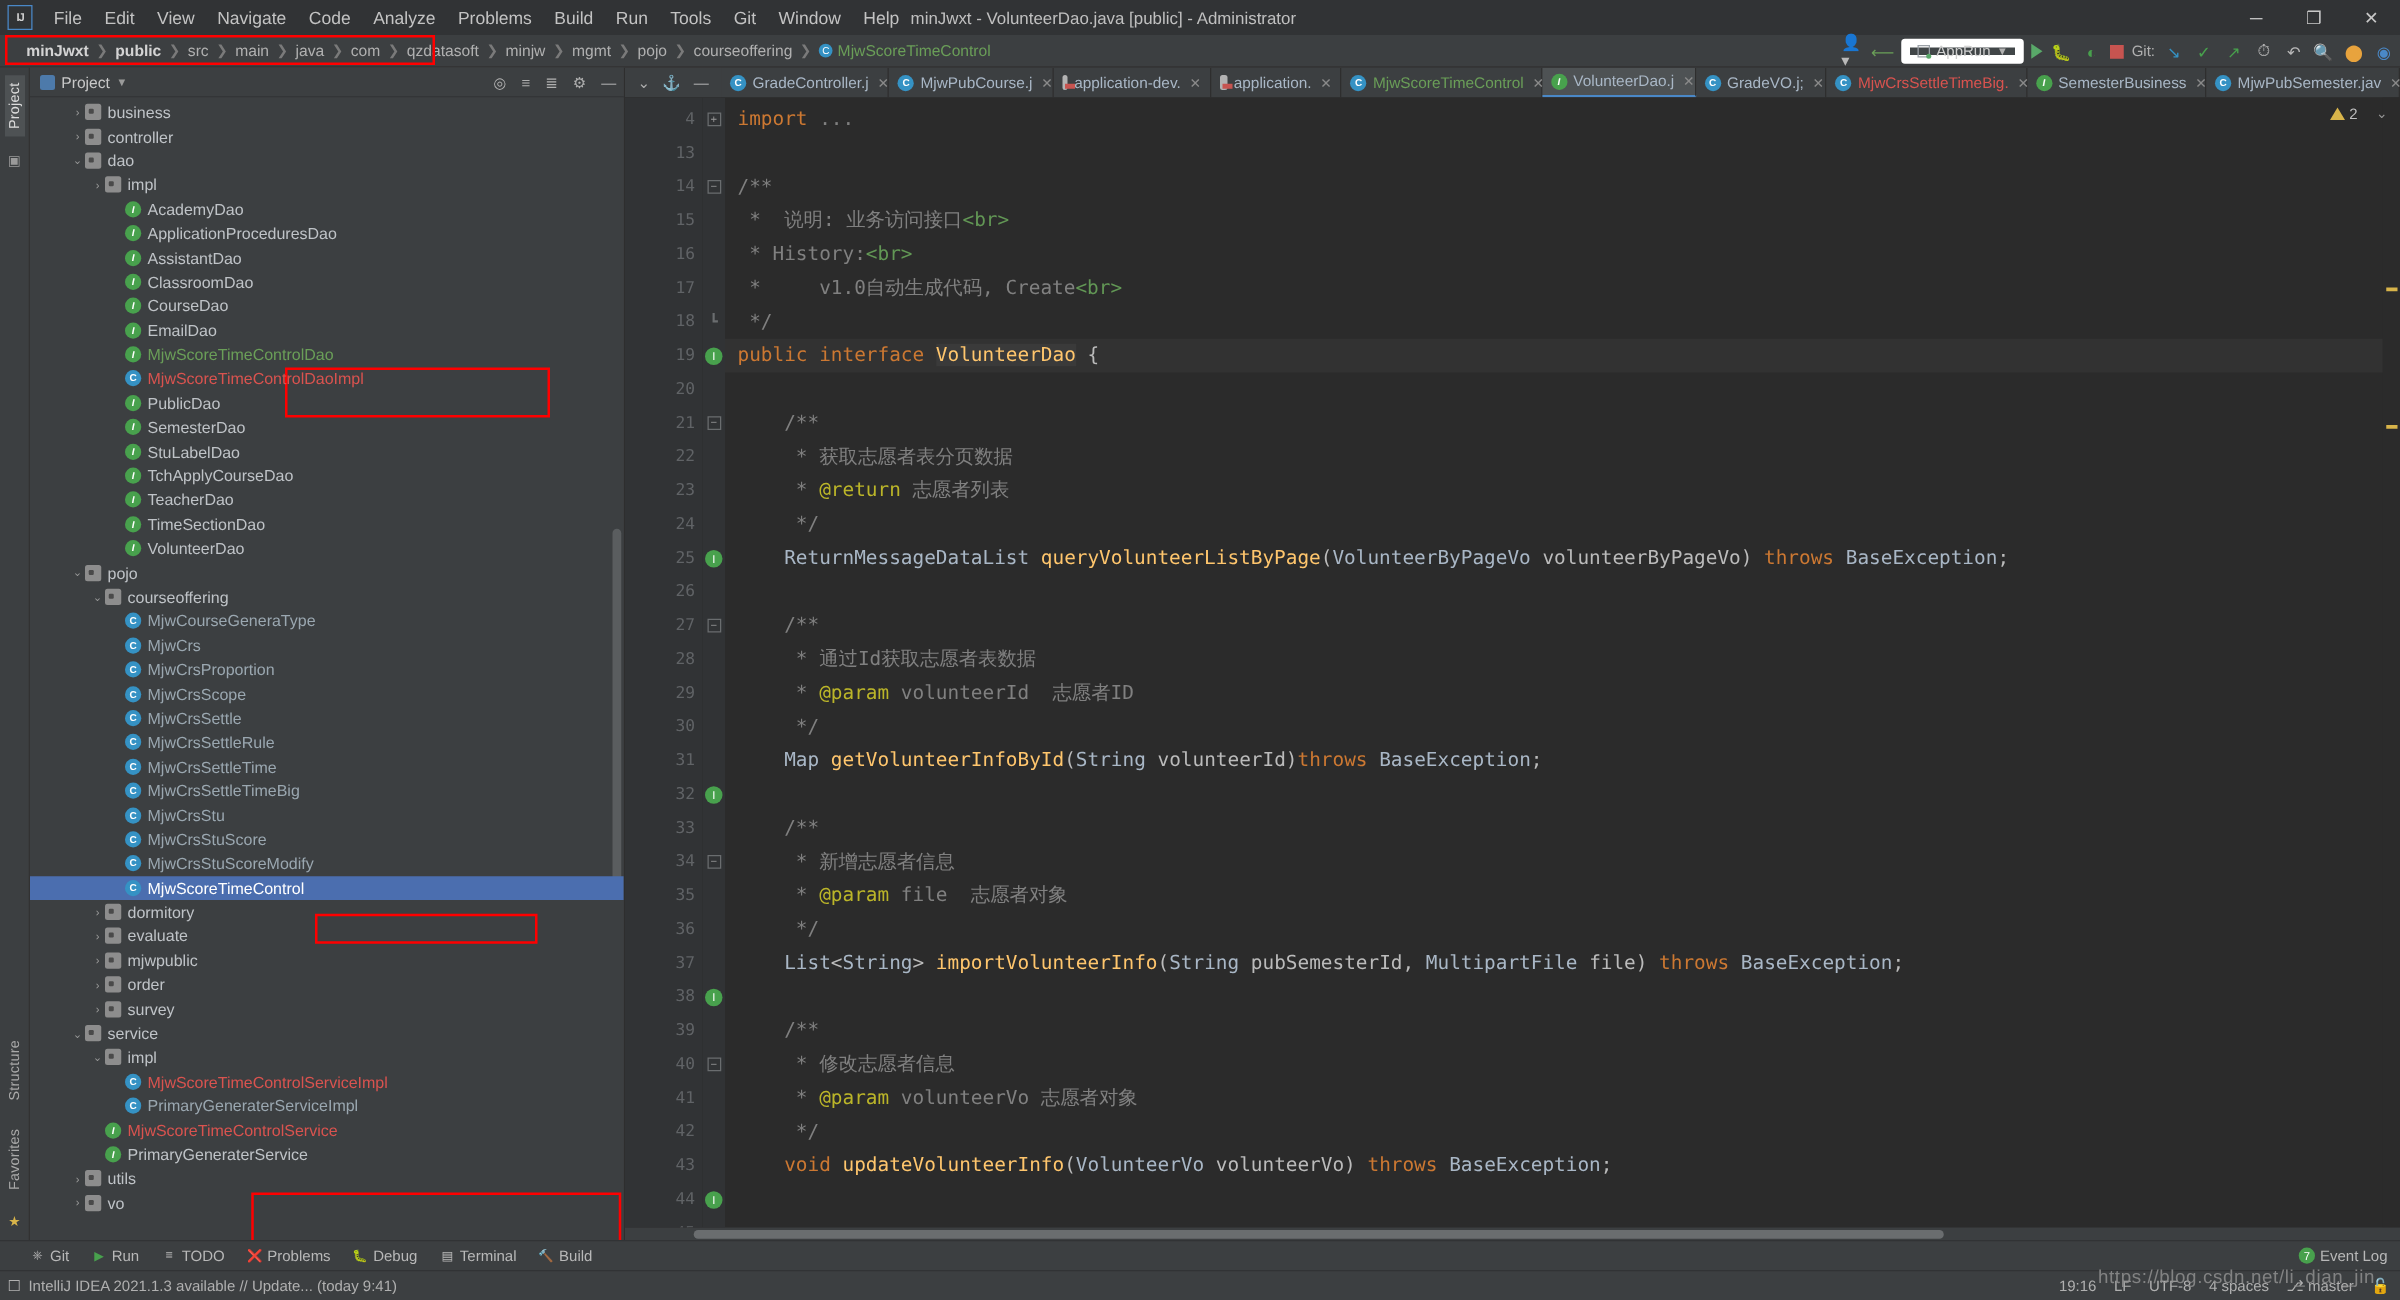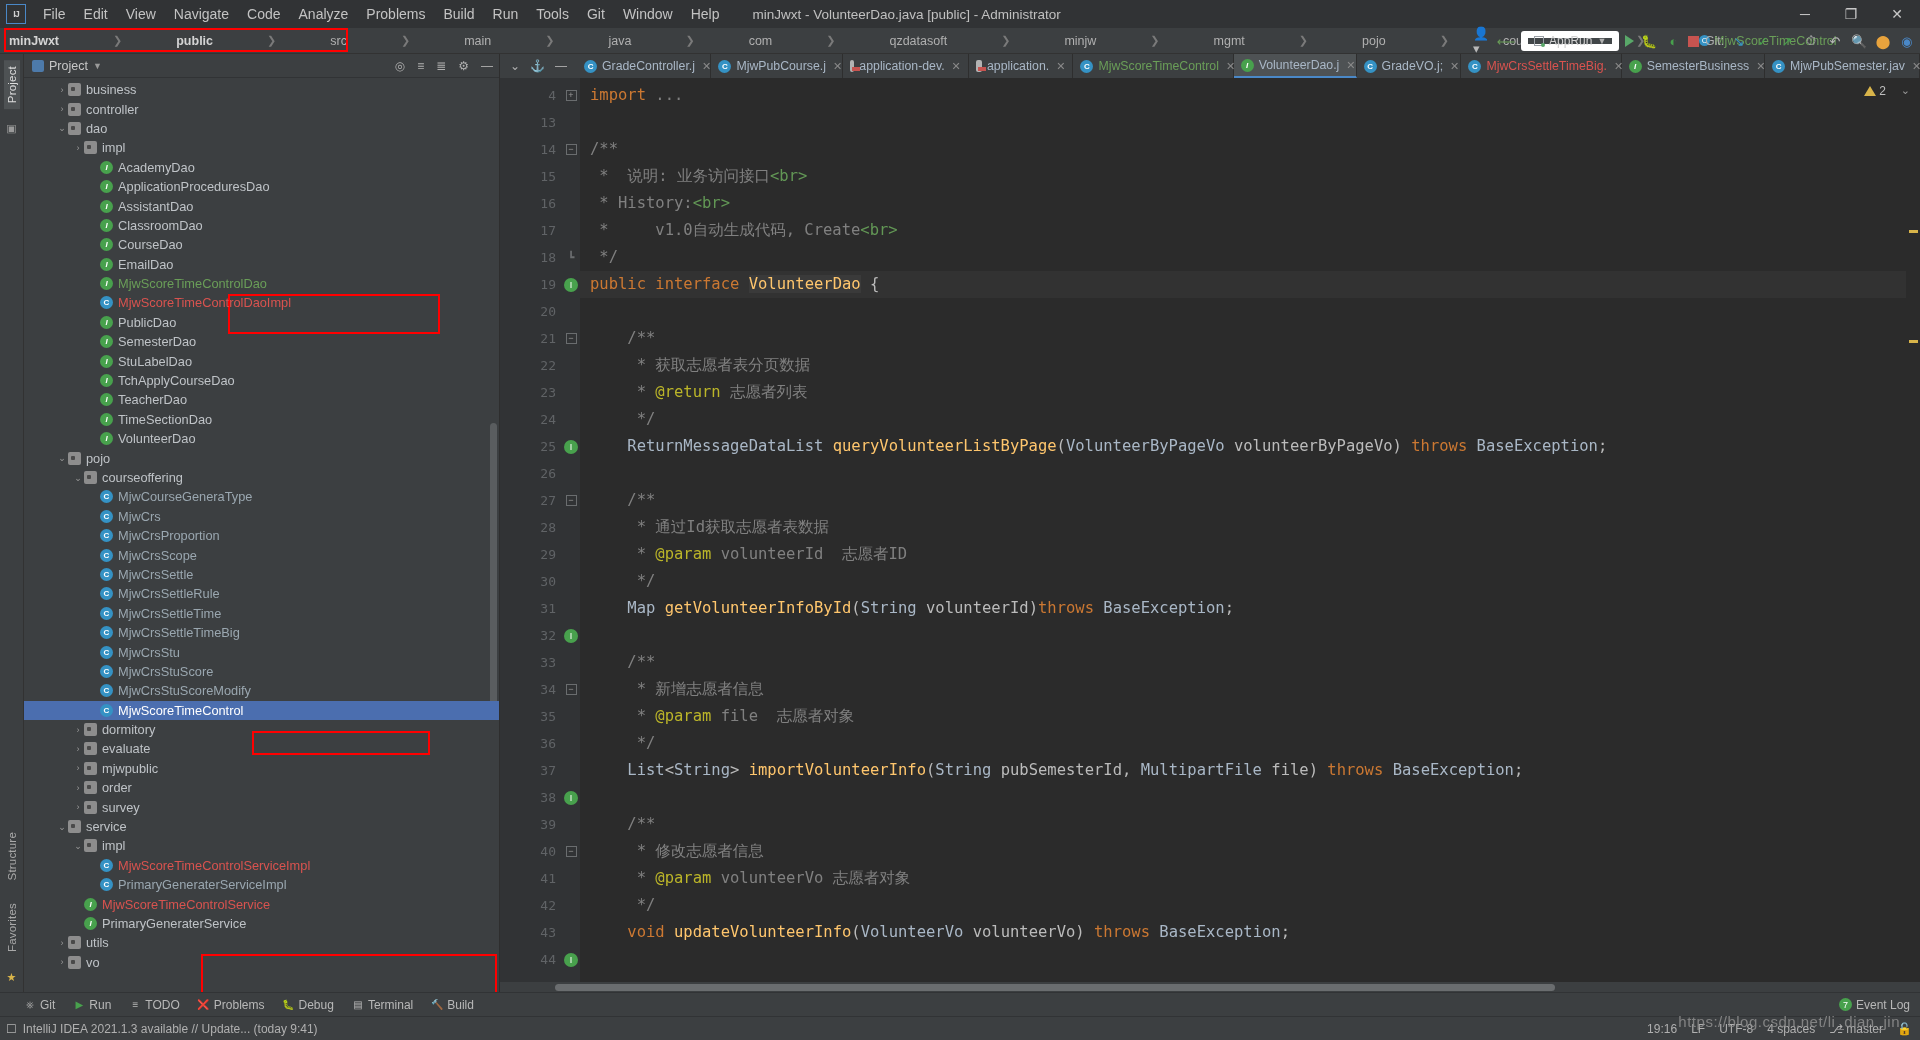--- a/index.html
+++ b/index.html
@@ -20,34 +20,34 @@
   .ij-logo {
     width: 20px; height: 20px; margin-left: 6px; margin-right: 8px;
     border: 1px solid #4a88c7; display:flex; align-items:center; justify-content:center;
     font-size: 9px; color:#d0d0d0; font-weight: bold; letter-spacing:-1px;
   }
   .menu { display: flex; align-items: center; gap: 0px; }
   .menu-item {
     font-size: 14px; color: #c3c3c3; padding: 4px 9px; cursor: default;
   }
   .win-title {
-    font-size: 13.5px; color: #c0c0c0; margin-left: 24px; white-space: nowrap;
+    font-size: 13.5px; color: #c0c0c0; white-space: nowrap;
   }
   .win-buttons { position: absolute; right: 0; top: 0; height: 28px; display: flex; }
   .win-btn {
     width: 46px; height: 28px; display:flex; align-items:center; justify-content:center;
     color:#c8c8c8; font-size: 14px;
   }
 
   
   .navbar {
     height: 26px; background: #3c3f41; display: flex; align-items: center;
     position: relative; flex: none; border-bottom: 1px solid #323232;
   }
-  .crumbs { display:flex; align-items:center; padding-left: 4px; gap: 48px; }
+  .crumbs { display:flex; align-items:center; padding-left: 16px; }
   .crumb {
     font-size: 12.5px; color: #b0b0b0; padding: 2px 5px; white-space: nowrap;
     display: flex; align-items: center; gap:4px;
   }
   .crumb.bold { font-weight: bold; color: #d4d4d4; }
   .crumb-sep { color:#7a7a7a; font-size: 11px; padding: 0 1px; }
   .crumb .cicon {
     width: 11px; height: 11px; border-radius: 50%; background:#3592c4;
     color:#fff; font-size:8px; display:flex; align-items:center; justify-content:center;
   }

